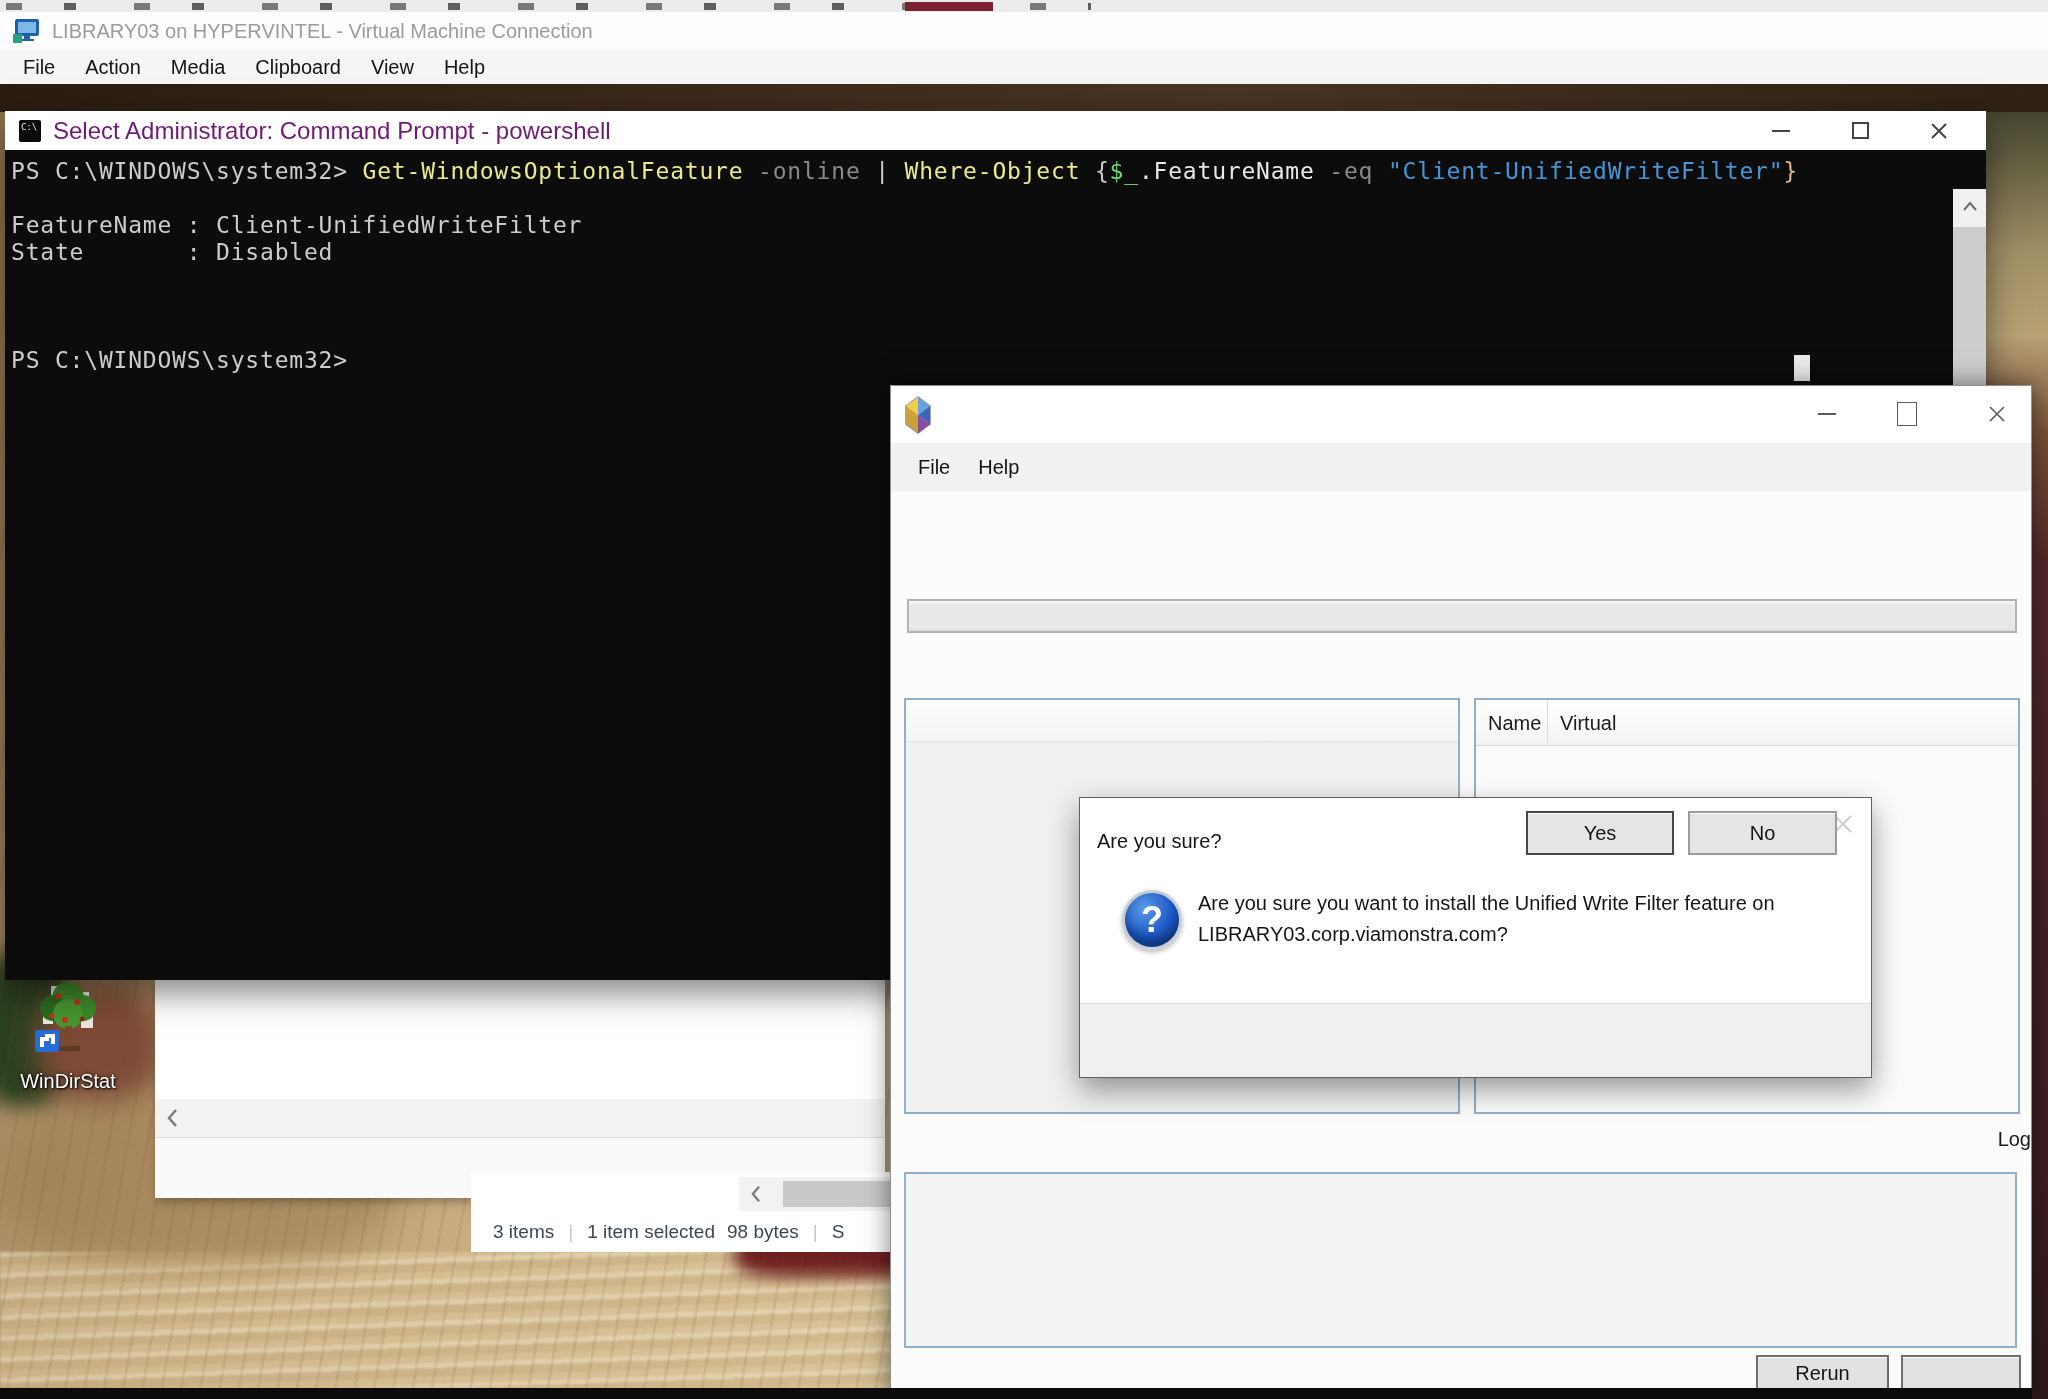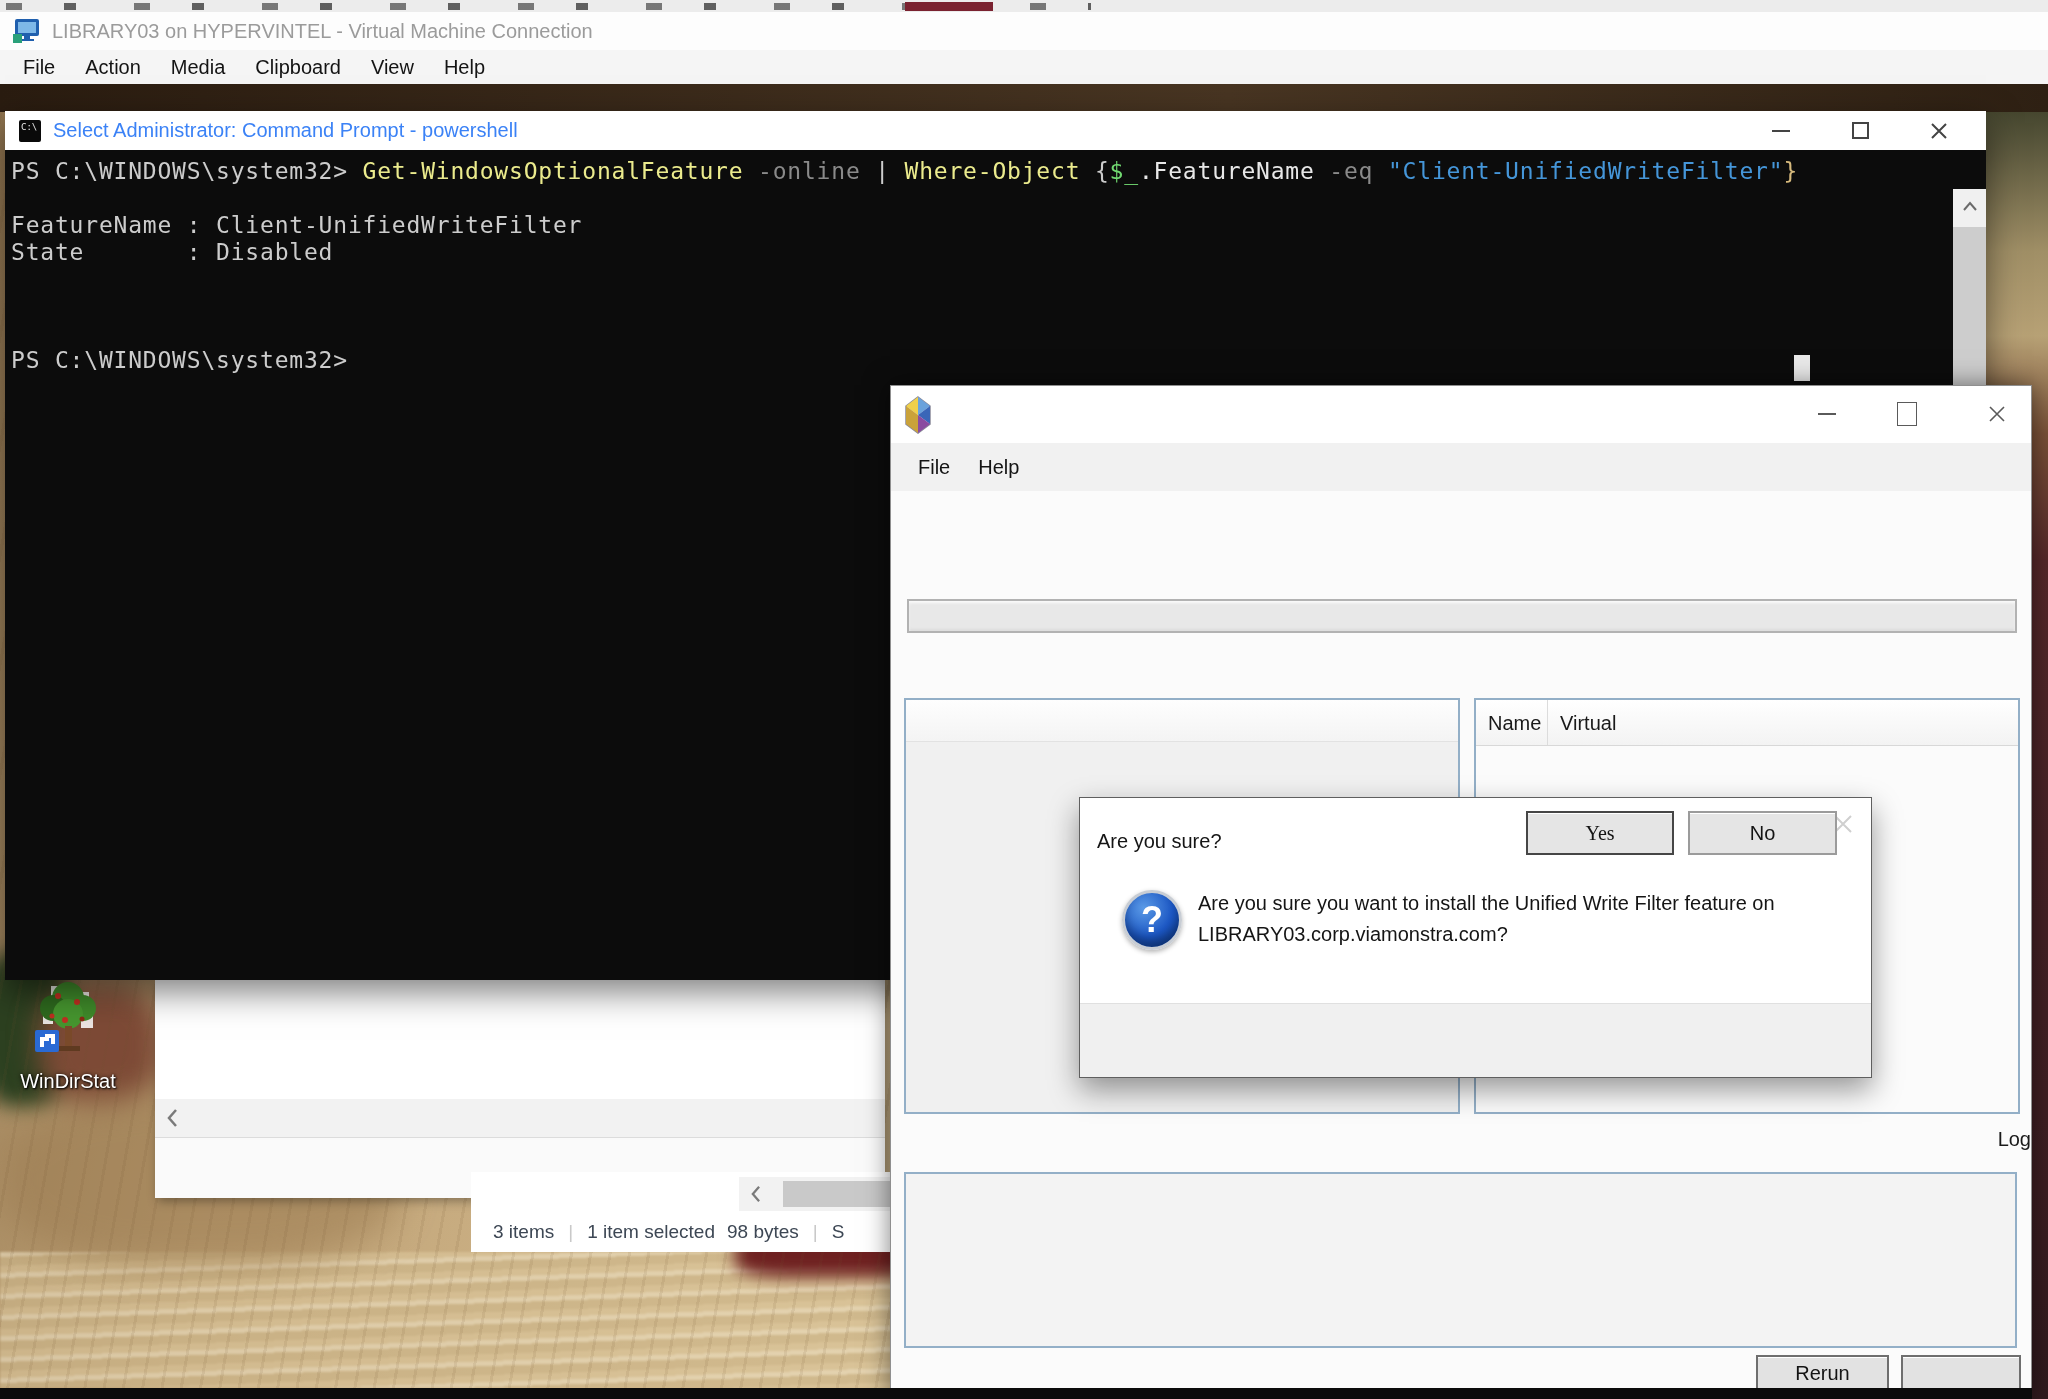--- a/index.html
+++ b/index.html
@@ -38,21 +38,21 @@
   .vm-menubar{left:0;top:50px;width:2048px;height:34px;background:#f5f5f5;z-index:2;
     display:flex;align-items:center;padding-left:8px;}
   .menu-item{font-size:20px;color:#141414;padding:0 15px;line-height:34px;}
   .hv-icon{width:30px;height:28px;margin-left:12px;position:relative;flex:0 0 auto;}
 
   
   .cmd-window{left:5px;top:111px;width:1981px;height:869px;z-index:4;box-shadow:0 12px 32px rgba(0,0,0,.5);}
   .cmd-titlebar{position:absolute;left:0;top:0;width:100%;height:39px;background:#fff;display:flex;align-items:center;}
   .cmd-icon{width:22px;height:22px;background:#0a0a0a;border-radius:2px;margin-left:14px;
     color:#e8e8e8;font-family:"DejaVu Sans Mono",monospace;font-size:9px;line-height:10px;padding:2px 0 0 2px;}
-  .cmd-title{font-size:20px;color:#3b82f6;margin-left:12px;}
+  .cmd-title{font-size:24px;color:#701a75;margin-left:12px;}
   .winbtn{position:absolute;top:0;width:48px;height:39px;display:flex;align-items:center;justify-content:center;color:#444;}
   .glyph-min{width:18px;height:0;border-top:2px solid #444;}
   .glyph-max{width:17px;height:17px;border:2px solid #444;}
   .console{position:absolute;left:0;top:39px;width:100%;height:830px;background:#0c0c0c;
     font-family:"DejaVu Sans Mono",monospace;font-size:23px;letter-spacing:.8px;color:#cccccc;
     padding:8px 0 0 6px;}
   .cline{height:27px;line-height:27px;white-space:pre;}
   .cursor{position:absolute;left:1789px;top:205px;width:16px;height:26px;background:#e9e9e9;}
   .cmd-scrollbar{position:absolute;left:1948px;top:39px;width:33px;height:830px;background:#f0f0f0;}
   .sb-up{position:absolute;left:0;top:0;width:33px;height:34px;display:flex;align-items:center;justify-content:center;}
@@ -104,21 +104,21 @@
   .cf-title{position:absolute;left:17px;top:32px;font-size:20px;color:#151515;}
   .cf-close{position:absolute;right:16px;top:14px;color:#cfcfcf;}
   .q-icon{position:absolute;left:42px;top:92px;width:60px;height:60px;border-radius:50%;
     background:radial-gradient(circle at 35% 28%,#5a9ae6,#1c57c4 55%,#0d3a8a 95%);
     border:3px solid #c8cdd4;box-shadow:inset 0 -8px 10px rgba(0,0,0,.28),0 2px 5px rgba(0,0,0,.3);
     display:flex;align-items:center;justify-content:center;color:#fff;font-size:36px;font-weight:bold;}
   .cf-msg{position:absolute;left:118px;top:90px;font-size:20px;line-height:31px;color:#151515;}
   .cf-footer{position:absolute;left:0;bottom:0;width:100%;height:74px;background:#f0f0f0;border-top:1px solid #e0e0e0;}
   .cf-btn{position:absolute;top:13px;height:44px;background:#e5e5e5;font-size:20px;color:#141414;
     display:flex;align-items:center;justify-content:center;box-shadow:inset 0 1px 0 #fff;}
-  .cf-yes{left:446px;width:148px;border:2px solid #464646;font-family:Liberation Serif, serif;}
+  .cf-yes{left:446px;width:148px;border:2px solid #464646;}
   .cf-no{left:608px;width:149px;border:2px solid #9b9b9b;}
 </style>
 </head>
 <body>
 
 <div id="screen">
 
   <div class="abs desktop">
     <div class="blob blob-green"></div>
     <div class="blob blob-book"></div>

